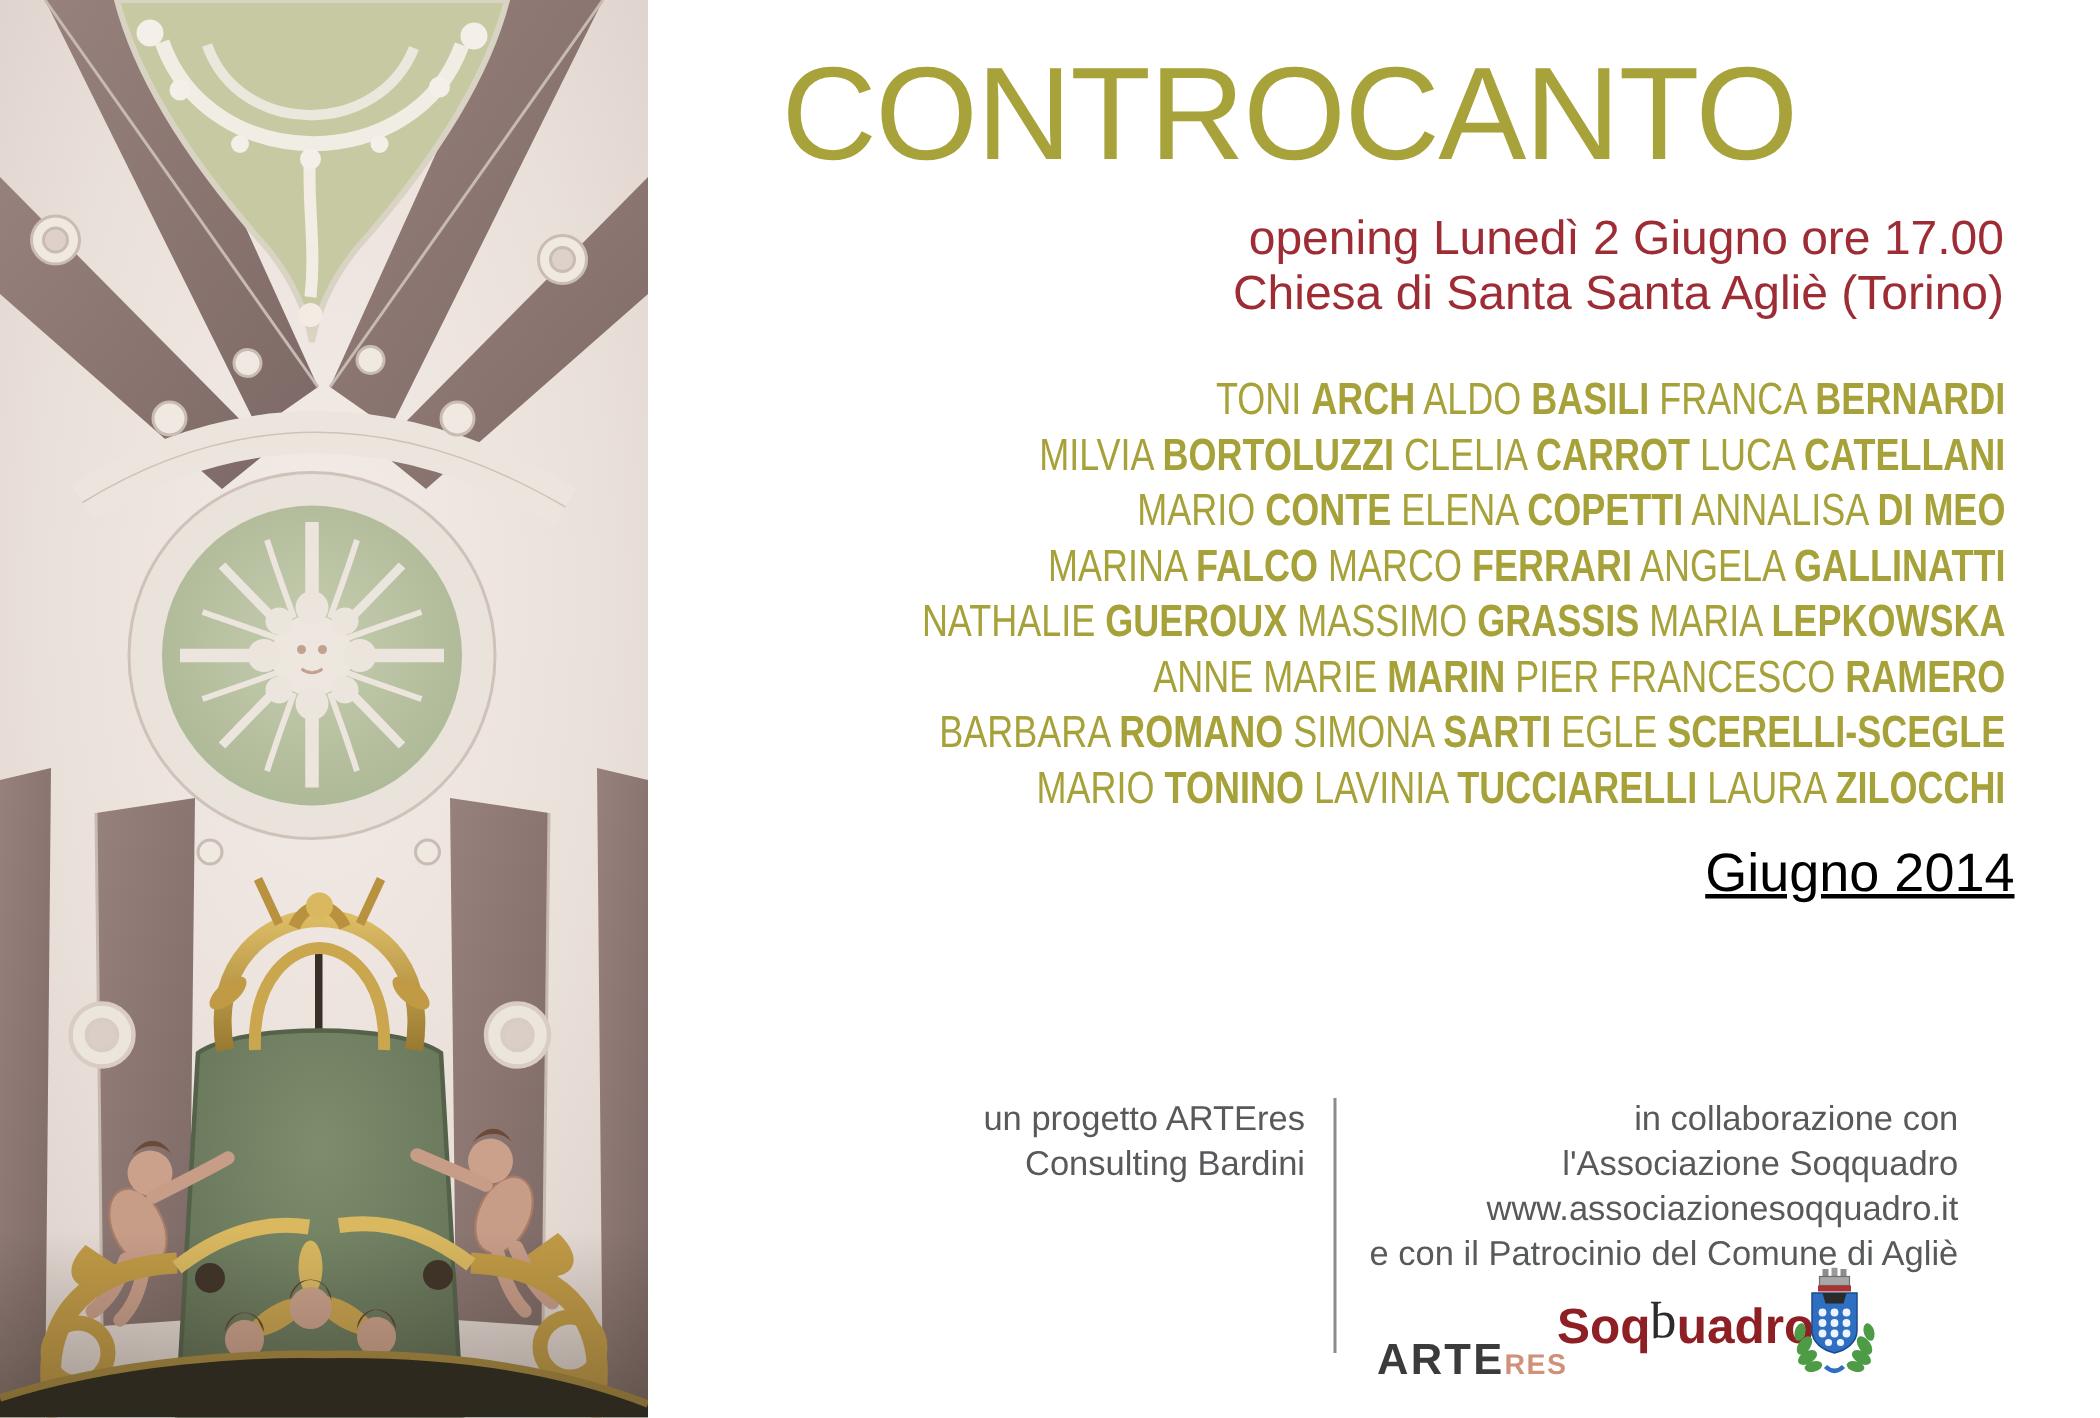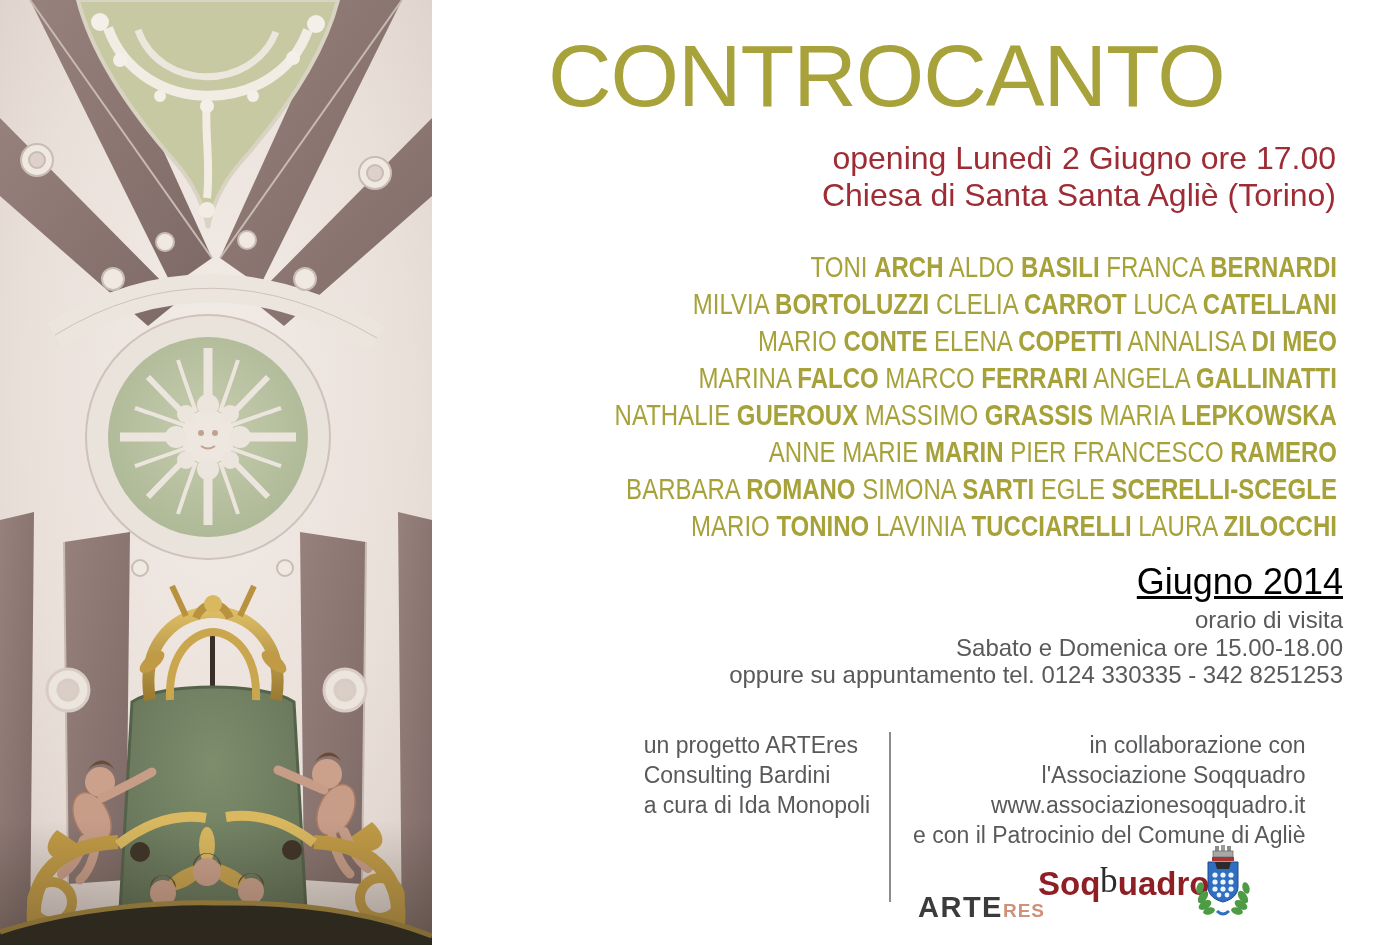--- a/index.html
+++ b/index.html
@@ -10,21 +10,21 @@
     -webkit-font-smoothing:antialiased;
   }
   
   .photo{position:absolute;left:0;top:0;width:432px;height:945px;}
   .photo svg{display:block;width:432px;height:945px;}
 
   
   .title{
     position:absolute;left:521px;top:30px;
     font-size:88px;line-height:1.05;letter-spacing:-1px;
-    color:#a8a23a;font-weight:400;white-space:nowrap;margin-left:27px;
+    color:#a8a23a;font-weight:400;white-space:nowrap;
   }
   .opening{
     position:absolute;right:64px;top:140px;text-align:right;
     color:#9e2c35;font-size:32px;line-height:37px;white-space:nowrap;
   }
   .artists{
     position:absolute;right:63px;top:248px;text-align:right;
     color:#a7a139;font-size:30px;line-height:37px;white-space:nowrap;
     transform:scaleX(0.8);transform-origin:right top;
   }
@@ -34,21 +34,21 @@
     position:absolute;right:57px;top:562px;text-align:right;white-space:nowrap;
   }
   .period{
     color:#000000;font-size:36px;line-height:40px;font-weight:400;text-decoration:underline;
   }
   .visiting{
     margin-top:4px;color:#58595b;font-size:24px;line-height:27.5px;
   }
   
   .footer-left{
-    position:absolute;right:530px;top:730px;text-align:left;
+    position:absolute;right:530px;top:730px;text-align:right;
     color:#58595b;font-size:23px;line-height:30px;white-space:nowrap;
   }
   .footer-right{
     position:absolute;left:913px;top:730px;text-align:right;
     color:#58595b;font-size:23px;line-height:30px;white-space:nowrap;
   }
   .footer-divider{
     position:absolute;left:889px;top:732px;width:2px;height:170px;
     background:#8a8c8e;
   }
@@ -263,31 +263,25 @@
     <div><span class="fn">MARIO </span><span class="ln">CONTE</span><span class="fn"> ELENA </span><span class="ln">COPETTI</span><span class="fn"> ANNALISA </span><span class="ln">DI MEO</span></div>
     <div><span class="fn">MARINA </span><span class="ln">FALCO</span><span class="fn"> MARCO </span><span class="ln">FERRARI</span><span class="fn"> ANGELA </span><span class="ln">GALLINATTI</span></div>
     <div><span class="fn">NATHALIE </span><span class="ln">GUEROUX</span><span class="fn"> MASSIMO </span><span class="ln">GRASSIS</span><span class="fn"> MARIA </span><span class="ln">LEPKOWSKA</span></div>
     <div><span class="fn">ANNE MARIE </span><span class="ln">MARIN</span><span class="fn"> PIER FRANCESCO </span><span class="ln">RAMERO</span></div>
     <div><span class="fn">BARBARA </span><span class="ln">ROMANO</span><span class="fn"> SIMONA </span><span class="ln">SARTI</span><span class="fn"> EGLE </span><span class="ln">SCERELLI-SCEGLE</span></div>
     <div><span class="fn">MARIO </span><span class="ln">TONINO</span><span class="fn"> LAVINIA </span><span class="ln">TUCCIARELLI</span><span class="fn"> LAURA </span><span class="ln">ZILOCCHI</span></div>
   </div>
 
 <div class="period-block">
   <div class="period">Giugno 2014</div>
-  <div class="visiting">
-    <div>orario di visita</div>
-    <div>Sabato e Domenica ore 15.00-18.00</div>
-    <div>oppure su appuntamento tel. 0124 330335 - 342 8251253</div>
-  </div>
 </div>
 
 <div class="footer-left">
   <div>un progetto ARTEres</div>
   <div>Consulting Bardini</div>
-  <div>a cura di Ida Monopoli</div>
 </div>
 
 <div class="footer-divider"></div>
 
 <div class="footer-right">
   <div>in collaborazione con</div>
   <div>l'Associazione Soqquadro</div>
   <div>www.associazionesoqquadro.it</div>
   <div>e con il Patrocinio del Comune di Agliè</div>
 </div>

